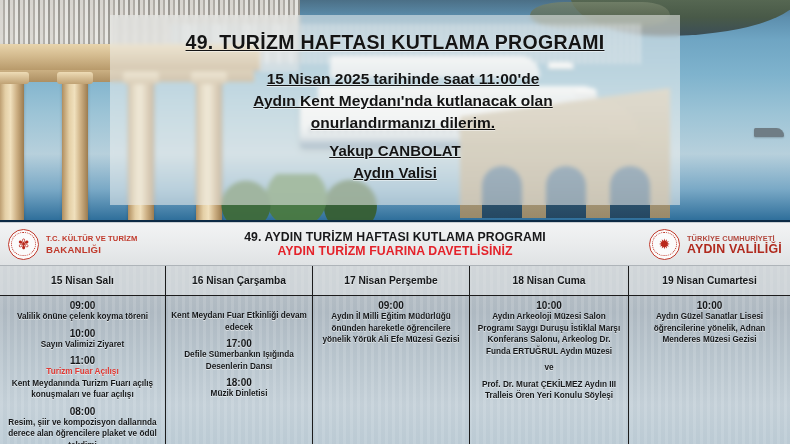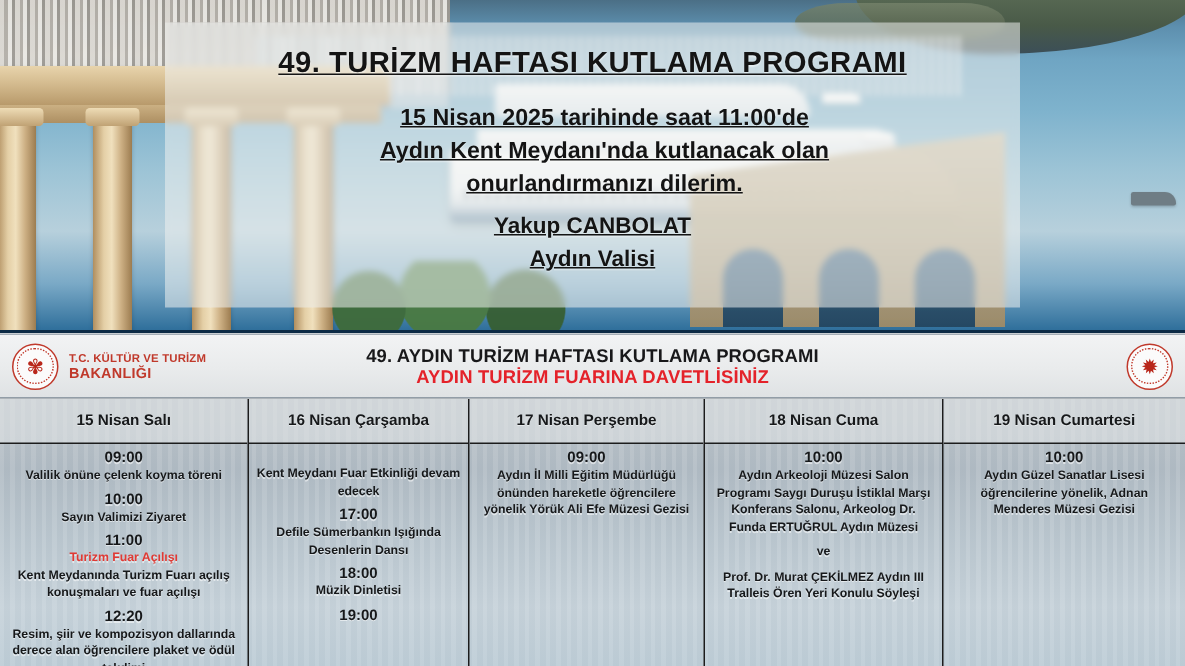--- a/index.html
+++ b/index.html
@@ -397,20 +397,24 @@
 
     <div class="banner-center">
       <div class="banner-t1">49. AYDIN TURİZM HAFTASI KUTLAMA PROGRAMI</div>
       <div class="banner-t2">AYDIN TURİZM FUARINA DAVETLİSİNİZ</div>
     </div>
 
     <div class="logo-block right">
       <div class="seal">
         <div class="glyph">✹</div>
       </div>
+      <div class="logo-txt vl">
+        <div class="l1">TÜRKİYE CUMHURİYETİ</div>
+        <div class="l2">AYDIN VALİLİĞİ</div>
+      </div>
     </div>
   </div>
 
   <div class="grid-bg"></div>
   <div class="grid" id="grid">
       <div class="daycol c1">
         <div class="dayhead">15 Nisan Salı</div>
         <div class="daybody">
           <div class="ev">
             <div class="ev-time">09:00</div>
@@ -419,43 +423,40 @@
           <div class="ev">
             <div class="ev-time">10:00</div>
             <div class="ev-title">Sayın Valimizi Ziyaret</div>
           </div>
           <div class="ev">
             <div class="ev-time">11:00</div>
             <div class="ev-title red">Turizm Fuar Açılışı</div>
             <div class="ev-title">Kent Meydanında Turizm Fuarı açılış konuşmaları ve fuar açılışı</div>
           </div>
           <div class="ev">
-            <div class="ev-time">12:20</div>
+            <div class="ev-time">08:00</div>
             <div class="ev-title">Resim, şiir ve kompozisyon dallarında derece alan öğrencilere plaket ve ödül takdimi</div>
           </div>
         </div>
       </div>
       <div class="daycol c2">
         <div class="dayhead">16 Nisan Çarşamba</div>
         <div class="daybody">
           <div class="ev">
             <div class="ev-gap"></div>
             <div class="ev-title">Kent Meydanı Fuar Etkinliği devam edecek</div>
           </div>
           <div class="ev">
             <div class="ev-time">17:00</div>
             <div class="ev-title">Defile Sümerbankın Işığında Desenlerin Dansı</div>
           </div>
           <div class="ev">
             <div class="ev-time">18:00</div>
             <div class="ev-title">Müzik Dinletisi</div>
           </div>
-          <div class="ev">
-            <div class="ev-time">19:00</div>
-          </div>
         </div>
       </div>
       <div class="daycol c3">
         <div class="dayhead">17 Nisan Perşembe</div>
         <div class="daybody">
           <div class="ev">
             <div class="ev-time">09:00</div>
             <div class="ev-title">Aydın İl Milli Eğitim Müdürlüğü önünden hareketle öğrencilere yönelik Yörük Ali Efe Müzesi Gezisi</div>
           </div>
         </div>

